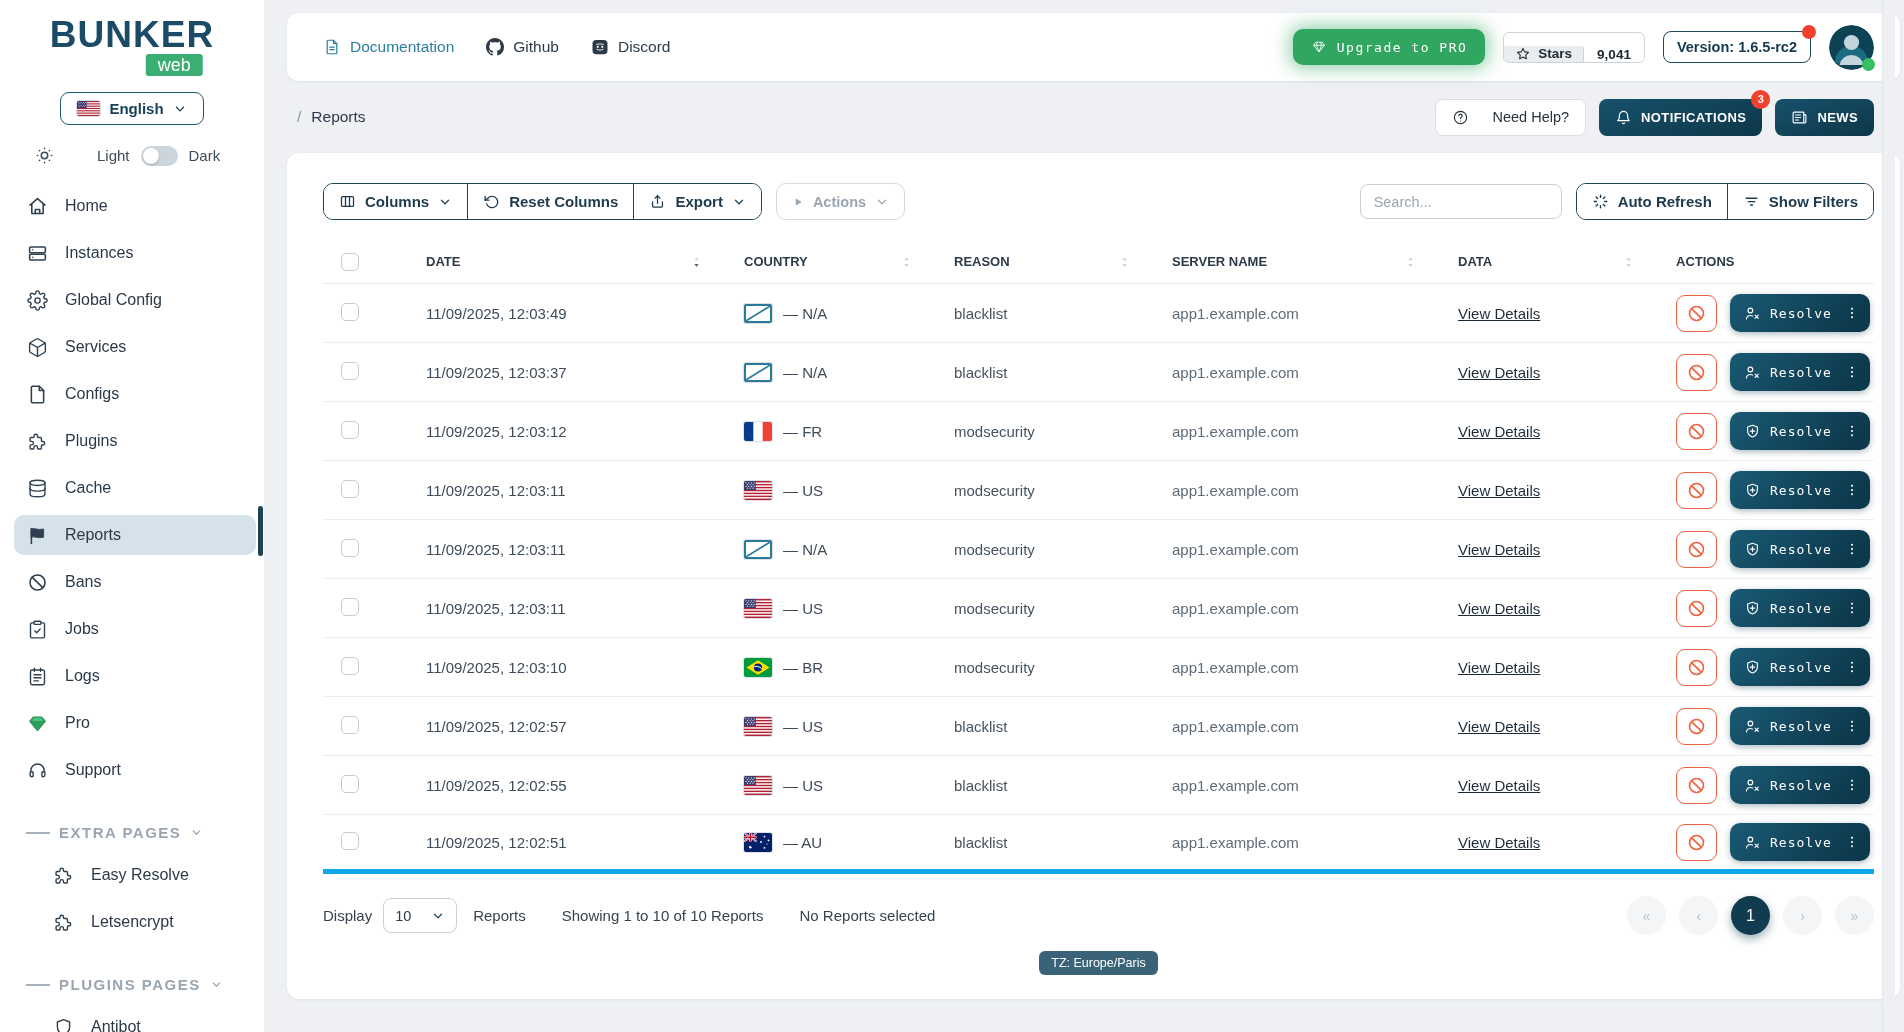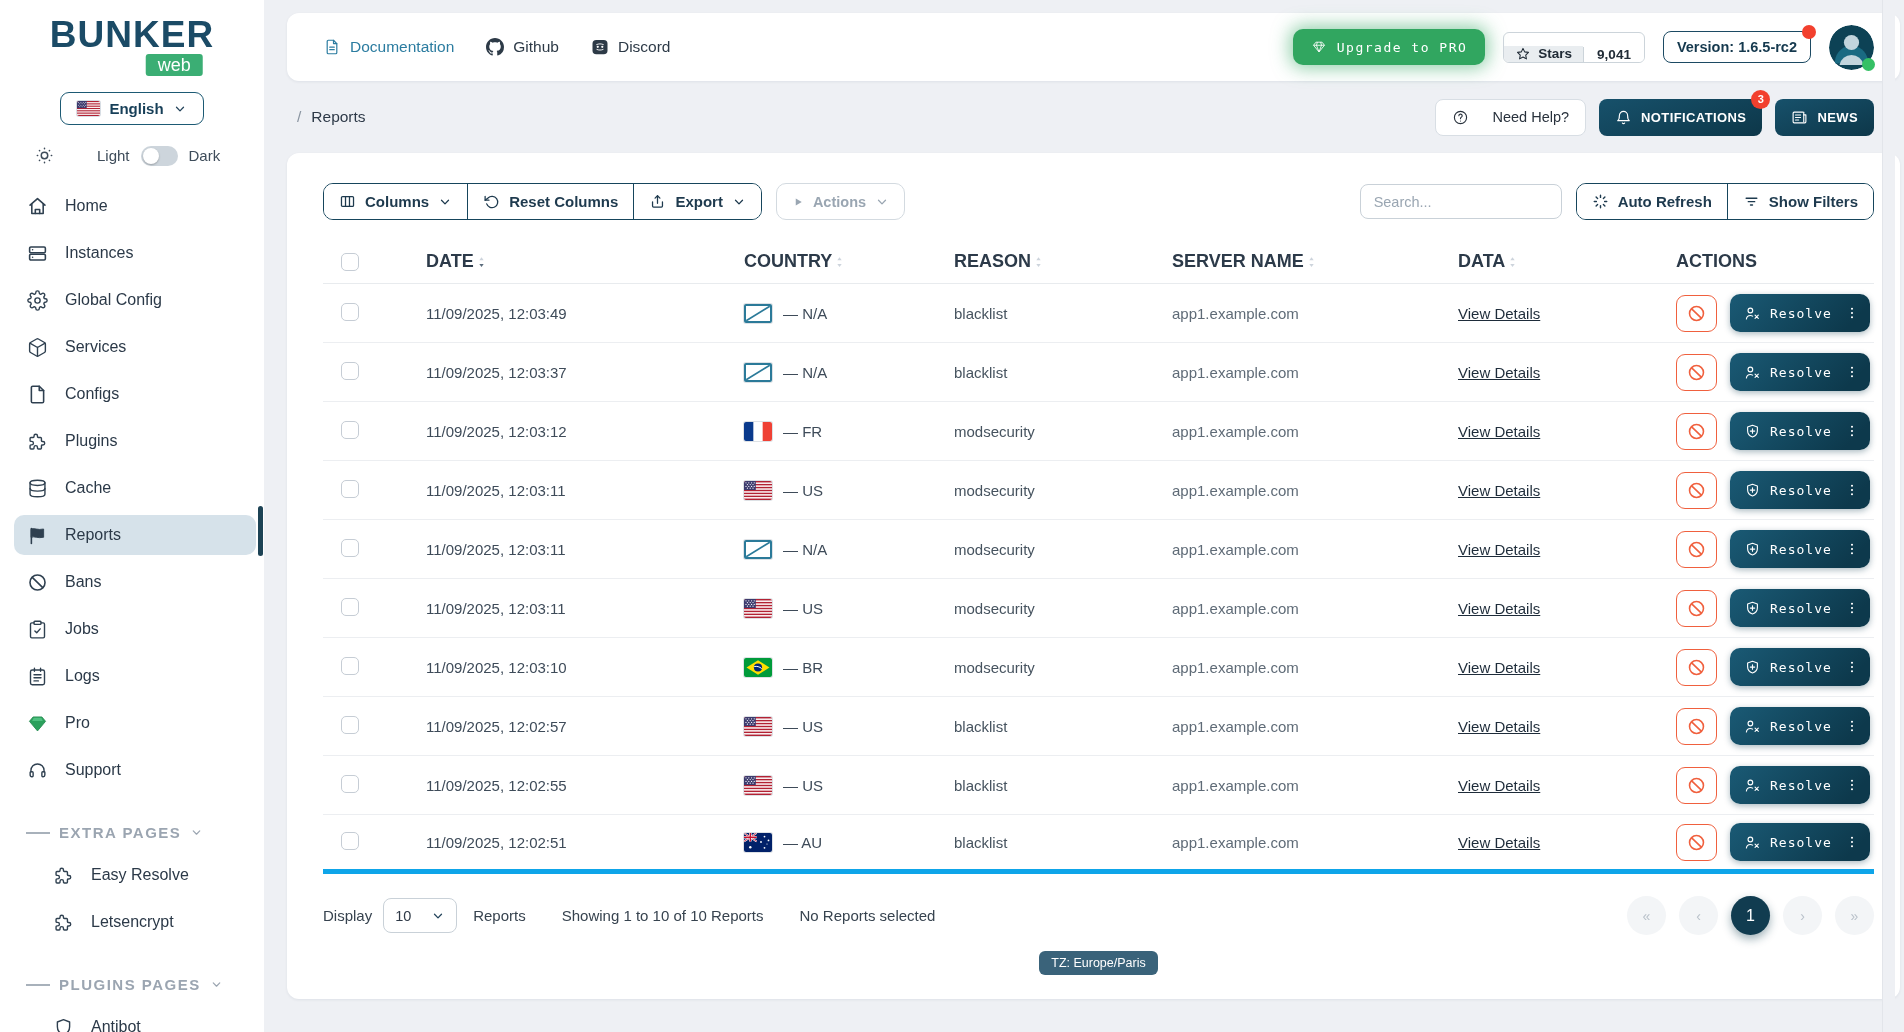--- a/index.html
+++ b/index.html
@@ -104,21 +104,21 @@
   .seg .chev { color:#1e3a4e; }
   .actions-btn { display:flex; align-items:center; gap:9px; margin-left:14px; height:37px; padding:0 15px; border:1.5px solid #d3dae0; border-radius:10px; color:#9aa6b2; font-size:14.5px; font-weight:600; background:#fff; }
   .actions-btn .icn { color:#9aa6b2; }
   .play-ic { width:12px; height:12px; }
   .search { margin-left:auto; width:202px; height:35px; border:1px solid #c9d1d8; border-radius:8px; padding:0 13px; font-size:14.5px; color:#2f3a47; background:#fff; outline:none; }
   .search::placeholder { color:#9aa6b2; }
   .right-group { margin-left:14px; }
 
   .thead, .trow { display:grid; grid-template-columns:103px 318px 210px 218px 286px 218px 1fr; align-items:center; }
   .thead { margin-top:20px; height:44px; border-bottom:1px solid #e8ebee; }
-  .hcell { display:flex; align-items:center; justify-content:flex-start; padding-right:40px; font-size:18px; font-weight:700; color:#2c3a49; cursor:pointer; }
+  .hcell { display:flex; align-items:center; justify-content:space-between; padding-right:40px; font-size:13px; font-weight:700; color:#2c3a49; cursor:pointer; }
   .hcell.c-check { padding-right:0; cursor:default; }
   .sort-ic { width:15px; height:22px; }
   .trow { height:59px; border-bottom:1px solid #eceef1; }
   .trow:last-child { border-bottom:5px solid #0ea5e9; }
   .c-check { padding-left:18px; }
   .checkbox { width:18px; height:18px; border:1.5px solid #c6cdd5; border-radius:5px; background:#fff; display:inline-block; cursor:pointer; }
   .cell { font-size:15px; }
   .c-date { color:#3e4b59; }
   .c-country { display:flex; align-items:center; gap:11px; color:#3e4b59; }
   .flag { width:28px; height:19px; border-radius:2px; overflow:hidden; box-shadow:0 0 0 1px rgba(120,135,150,.25); flex:none; }

